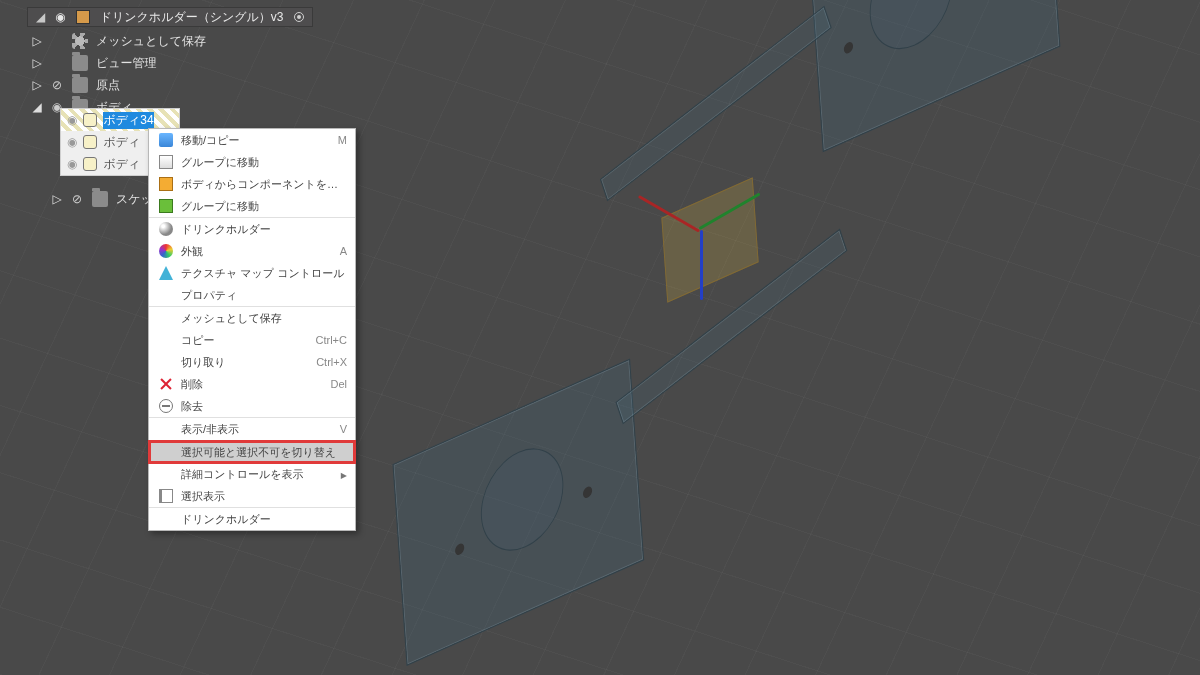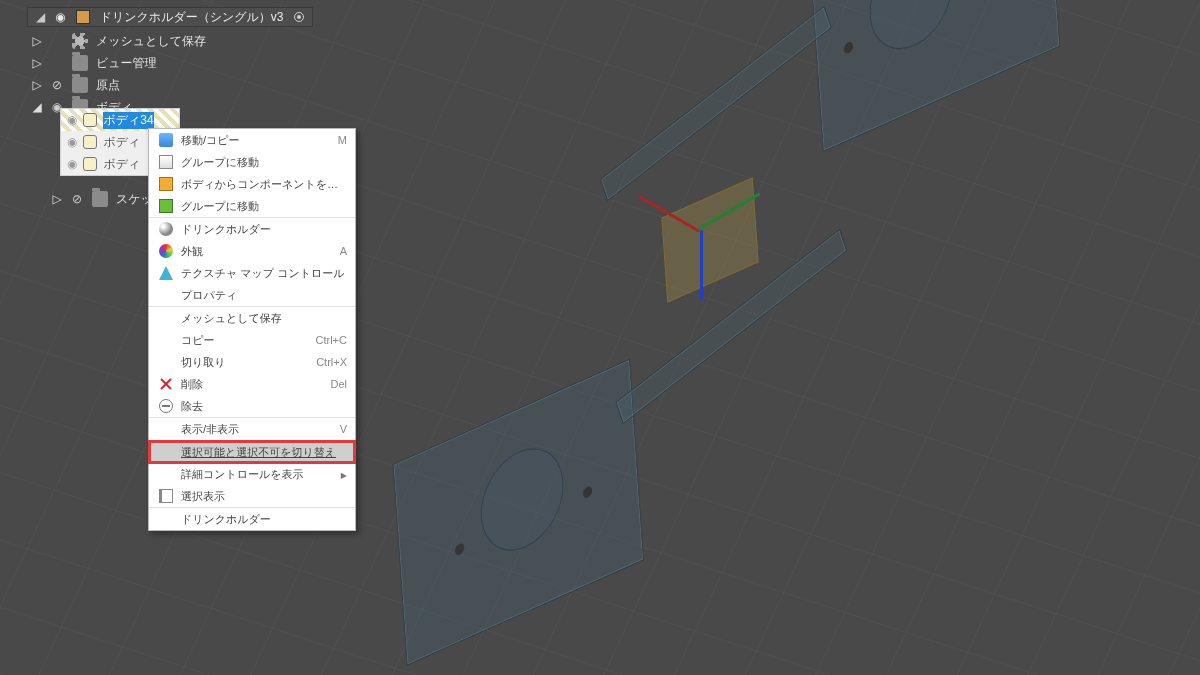--- a/index.html
+++ b/index.html
@@ -84,21 +84,21 @@
     background:#fff; border:1px solid #b8b8b8; box-shadow: 3px 3px 6px rgba(0,0,0,.35);
     font-size:11px; color:#444; z-index:30;
   }
   .menu-row{ display:flex; align-items:center; height:22px; padding:0 8px; cursor:default; }
   .menu-row.sep{ height:0; border-top:1px solid #e0e0e0; padding:0; margin:0; }
   .menu-row .mi-icon{ width:18px; height:16px; margin-right:6px; display:flex; align-items:center; justify-content:center; }
   .menu-row .mi-label{ flex:1; white-space:nowrap; overflow:hidden; text-overflow:ellipsis; }
   .menu-row .mi-short{ color:#888; margin-left:8px; text-align:right; width:40px; }
   .menu-row .mi-sub{ color:#777; margin-left:6px; }
   .menu-row.highlight{ background:#cfcfcf; }
-  .menu-row.callout{ outline:3px solid #e03a3a; outline-offset:-2px;text-decoration:underline; }
+  .menu-row.callout{ outline:3px solid #e03a3a; outline-offset:-2px; }
   .mi-sub::after{ content:"▶"; font-size:8px; }
   
   .ic-move{ background:linear-gradient(#6ab6ff,#3a86d8); border-radius:2px; width:14px; height:14px; }
   .ic-group{ width:14px;height:14px;border:1px solid #888; background:linear-gradient(#fff,#ddd);}
   .ic-comp{ width:14px;height:14px;background:#f4ac33;border:1px solid #aa6f15;}
   .ic-selset{ width:14px;height:14px;background:#6abf3a;border:1px solid #3b7a1e;}
   .ic-mat{ width:14px;height:14px;background: radial-gradient(circle at 30% 30%,#fff 10%,#888 60%);border-radius:50%;}
   .ic-appear{ width:14px;height:14px;background: conic-gradient(#e33,#ec3,#3c6,#36c,#93c,#e33); border-radius:50%;}
   .ic-tex{ width:14px;height:14px;background:#42b2d7;clip-path: polygon(50% 0,100% 100%,0 100%);}
   .ic-del{ width:14px;height:14px; position:relative;}

